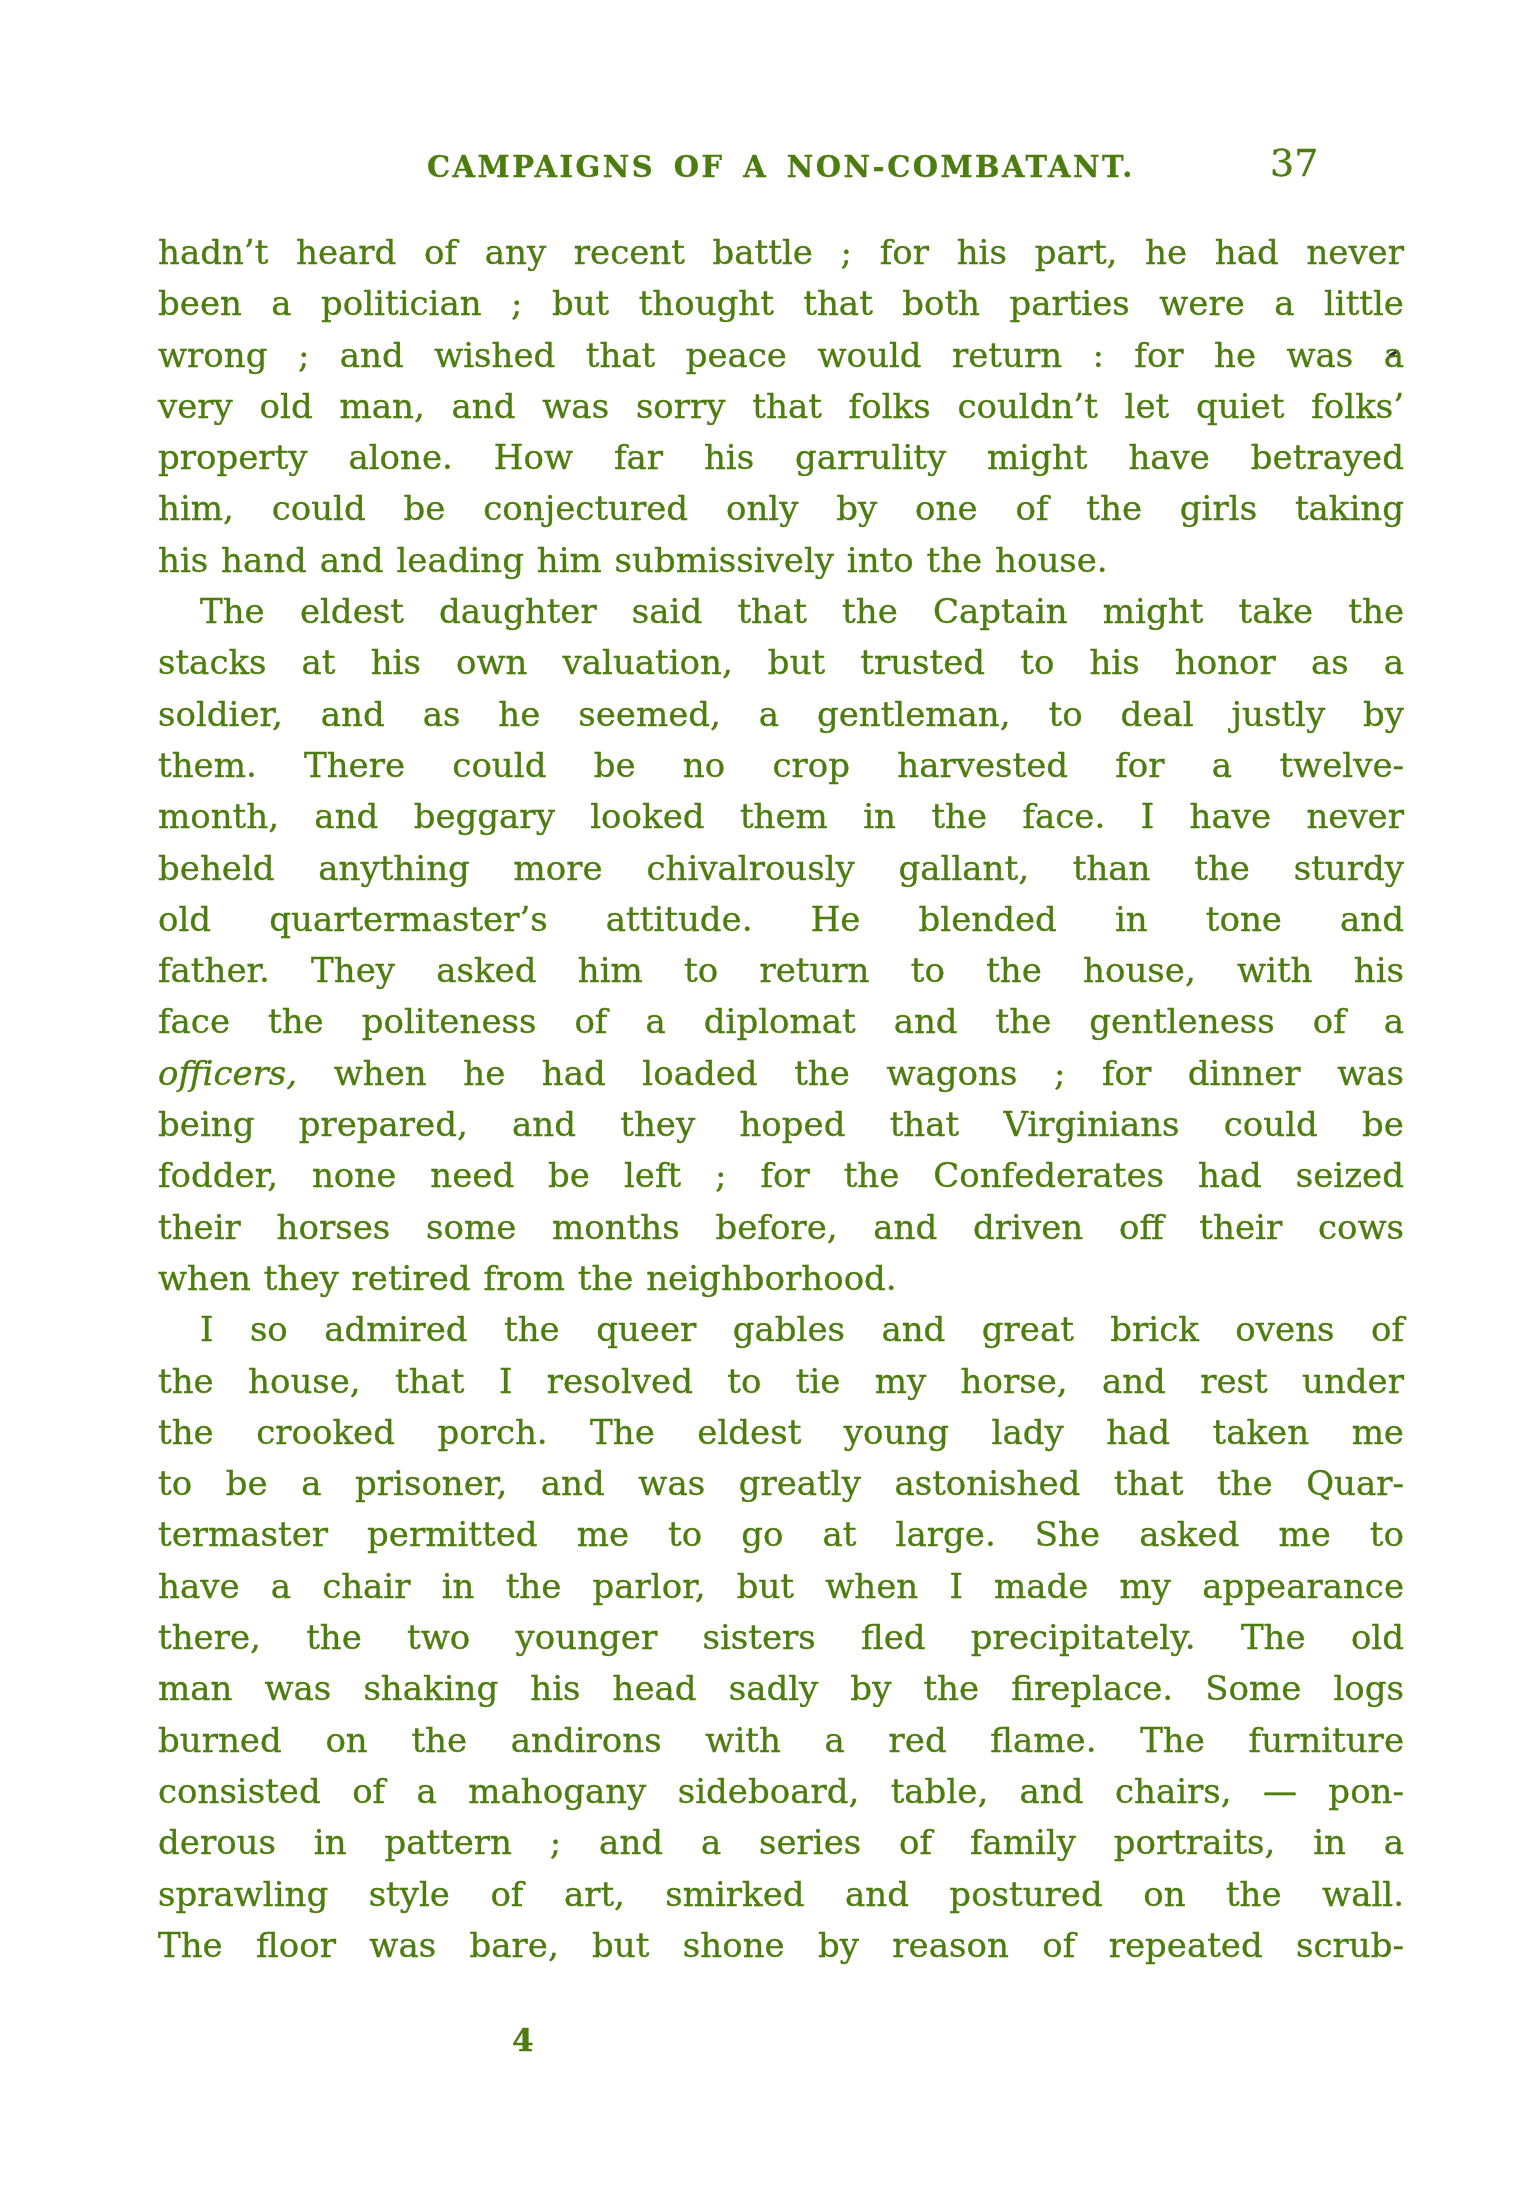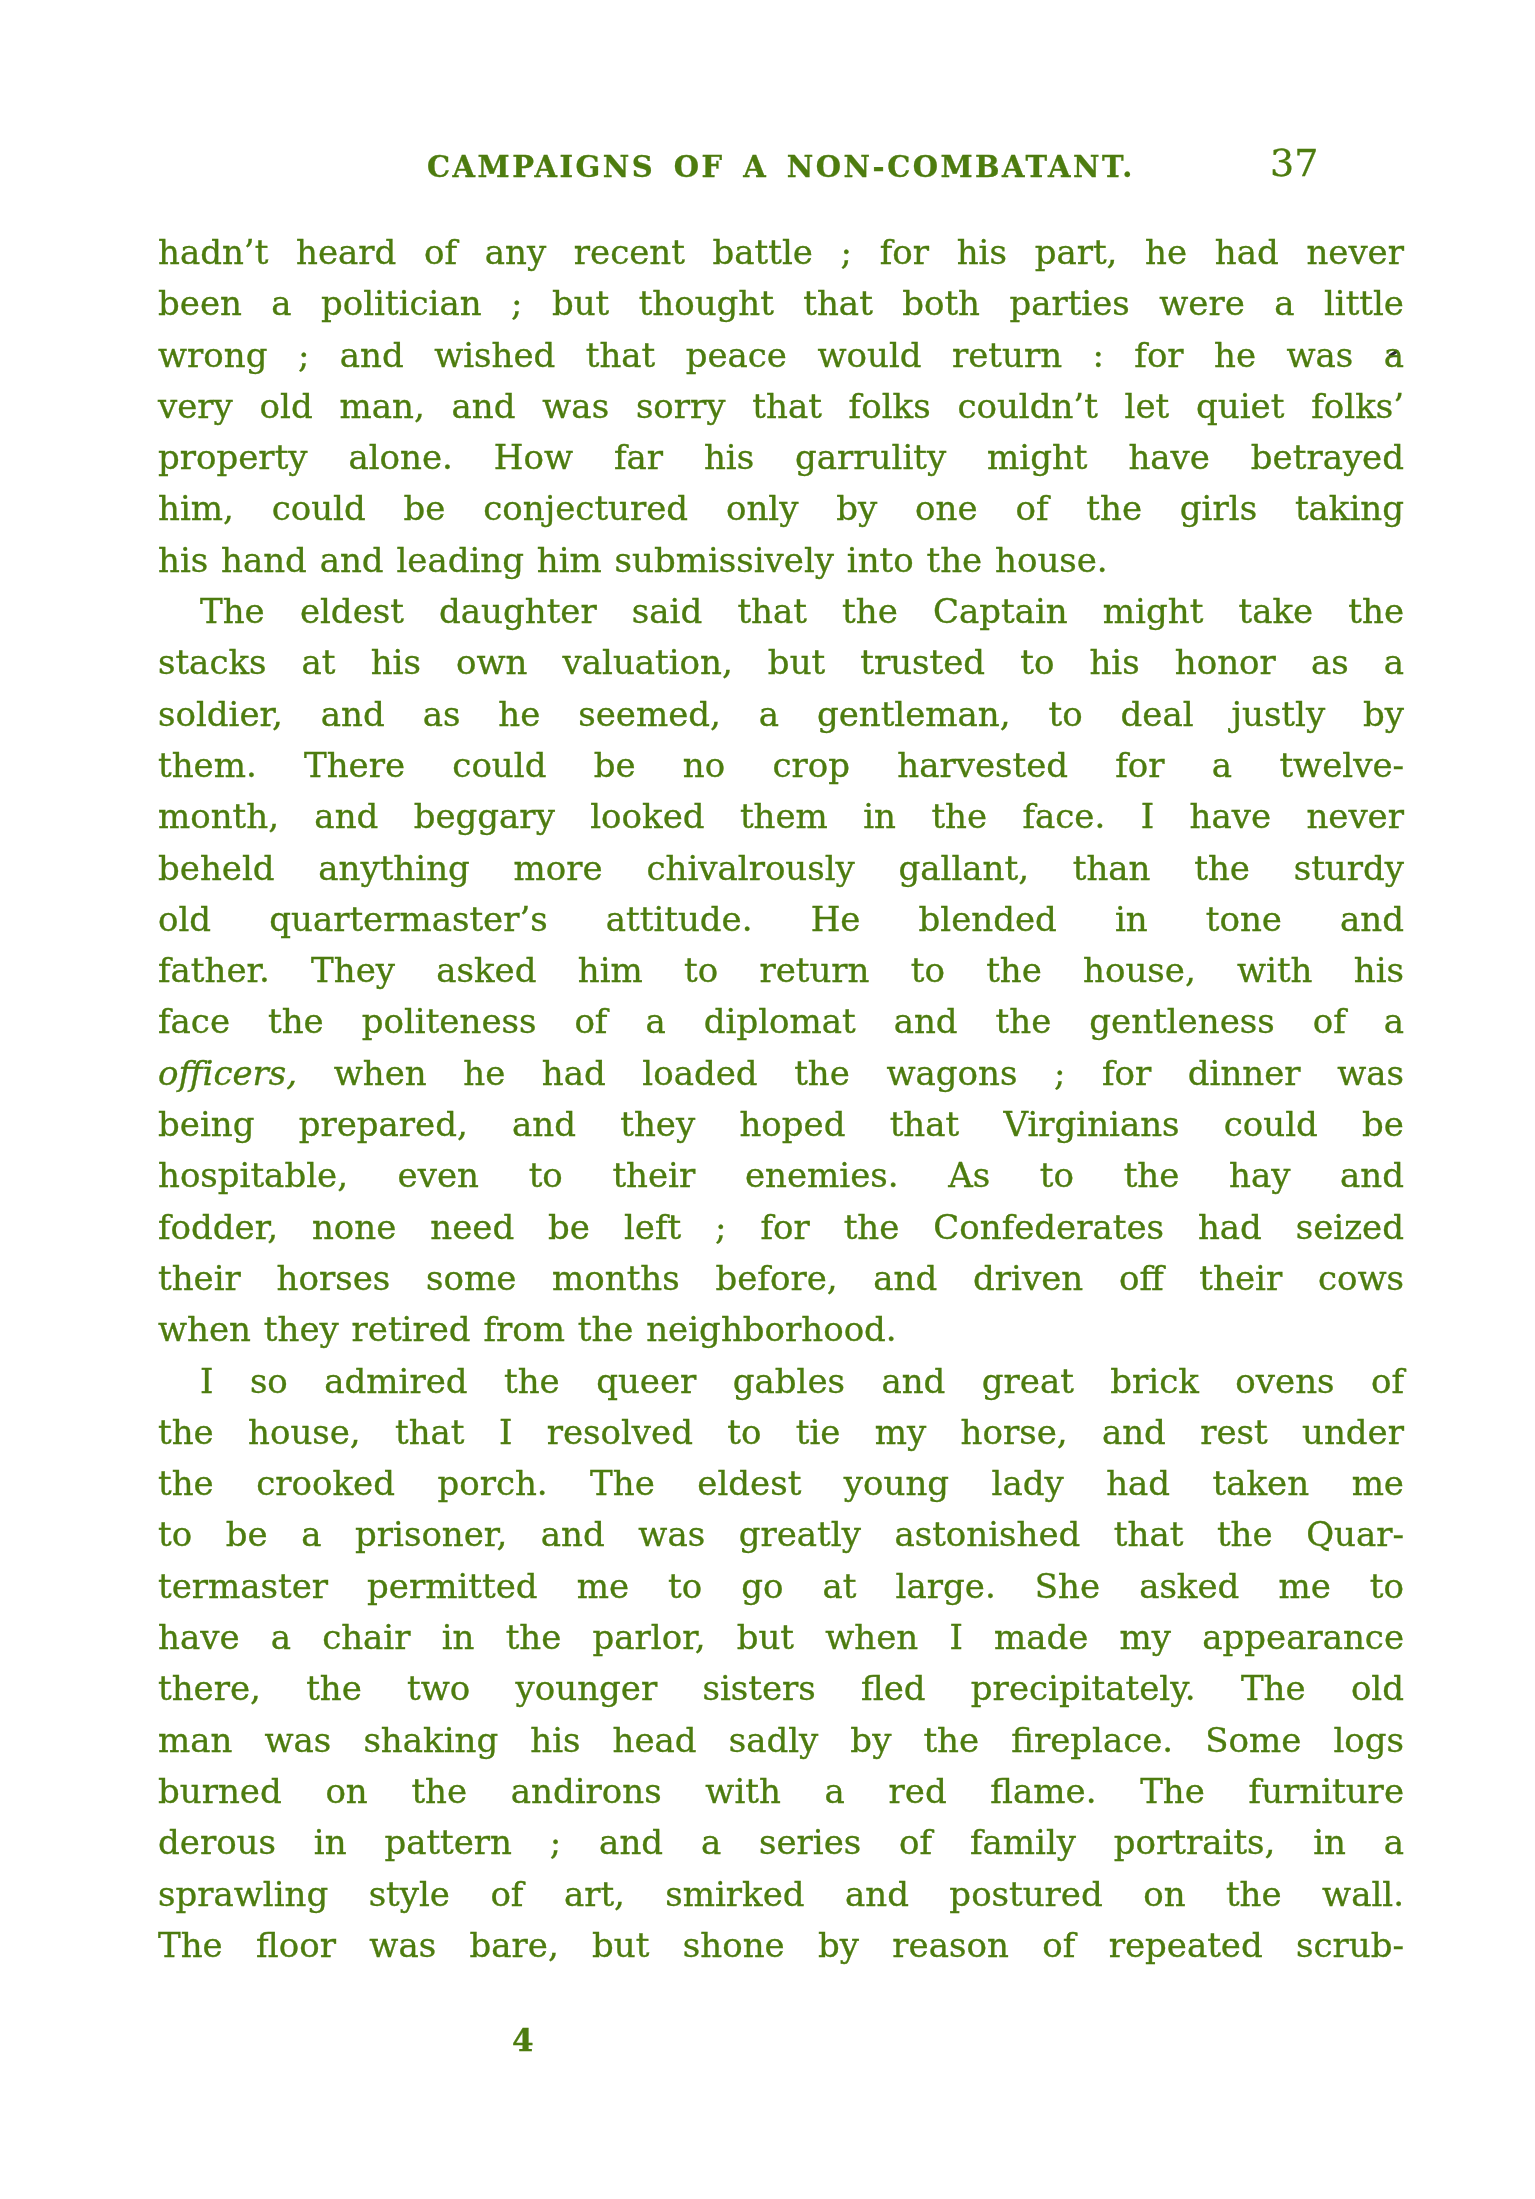--- a/index.html
+++ b/index.html
@@ -116,35 +116,35 @@
         <div class="line"><span>stacks at his own valuation, but trusted to his honor as a</span></div>
         <div class="line"><span>soldier, and as he seemed, a gentleman, to deal justly by</span></div>
         <div class="line"><span>them.  There could be no crop harvested for a twelve-</span></div>
         <div class="line"><span>month, and beggary looked them in the face.  I have never</span></div>
         <div class="line"><span>beheld anything more chivalrously gallant, than the sturdy</span></div>
         <div class="line"><span>old quartermaster’s attitude.  He blended in tone and</span></div>
         <div class="line"><span>father.  They asked him to return to the house, with his</span></div>
         <div class="line"><span>face the politeness of a diplomat and the gentleness of a</span></div>
         <div class="line"><span class="it">officers,</span><span> when he had loaded the wagons ; for dinner was</span></div>
         <div class="line"><span>being prepared, and they hoped that Virginians could be</span></div>
-        <div class="line"><span>hospitable, even to their enemies.  As to the hay and</span></div>
         <div class="line"><span>fodder, none need be left ; for the Confederates had seized</span></div>
         <div class="line"><span>their horses some months before, and driven off their cows</span></div>
         <div class="line endline"><span>when they retired from the neighborhood.</span></div>
       </div>
       <div class="paragraph">
         <div class="line indent"><span>I so admired the queer gables and great brick ovens of</span></div>
         <div class="line"><span>the house, that I resolved to tie my horse, and rest under</span></div>
         <div class="line"><span>the crooked porch.  The eldest young lady had taken me</span></div>
         <div class="line"><span>to be a prisoner, and was greatly astonished that the Quar-</span></div>
         <div class="line"><span>termaster permitted me to go at large.  She asked me to</span></div>
         <div class="line"><span>have a chair in the parlor, but when I made my appearance</span></div>
         <div class="line"><span>there, the two younger sisters fled precipitately.  The old</span></div>
         <div class="line"><span>man was shaking his head sadly by the fireplace.  Some logs</span></div>
         <div class="line"><span>burned on the andirons with a red flame.  The furniture</span></div>
+        <div class="line"><span>consisted of a mahogany sideboard, table, and chairs, — pon-</span></div>
         <div class="line"><span>derous in pattern ; and a series of family portraits, in a</span></div>
         <div class="line"><span>sprawling style of art, smirked and postured on the wall.</span></div>
         <div class="line"><span>The floor was bare, but shone by reason of repeated scrub-</span></div>
       </div>
     </div>
 
   <div class="signature">4</div>
 
 </div>
 

